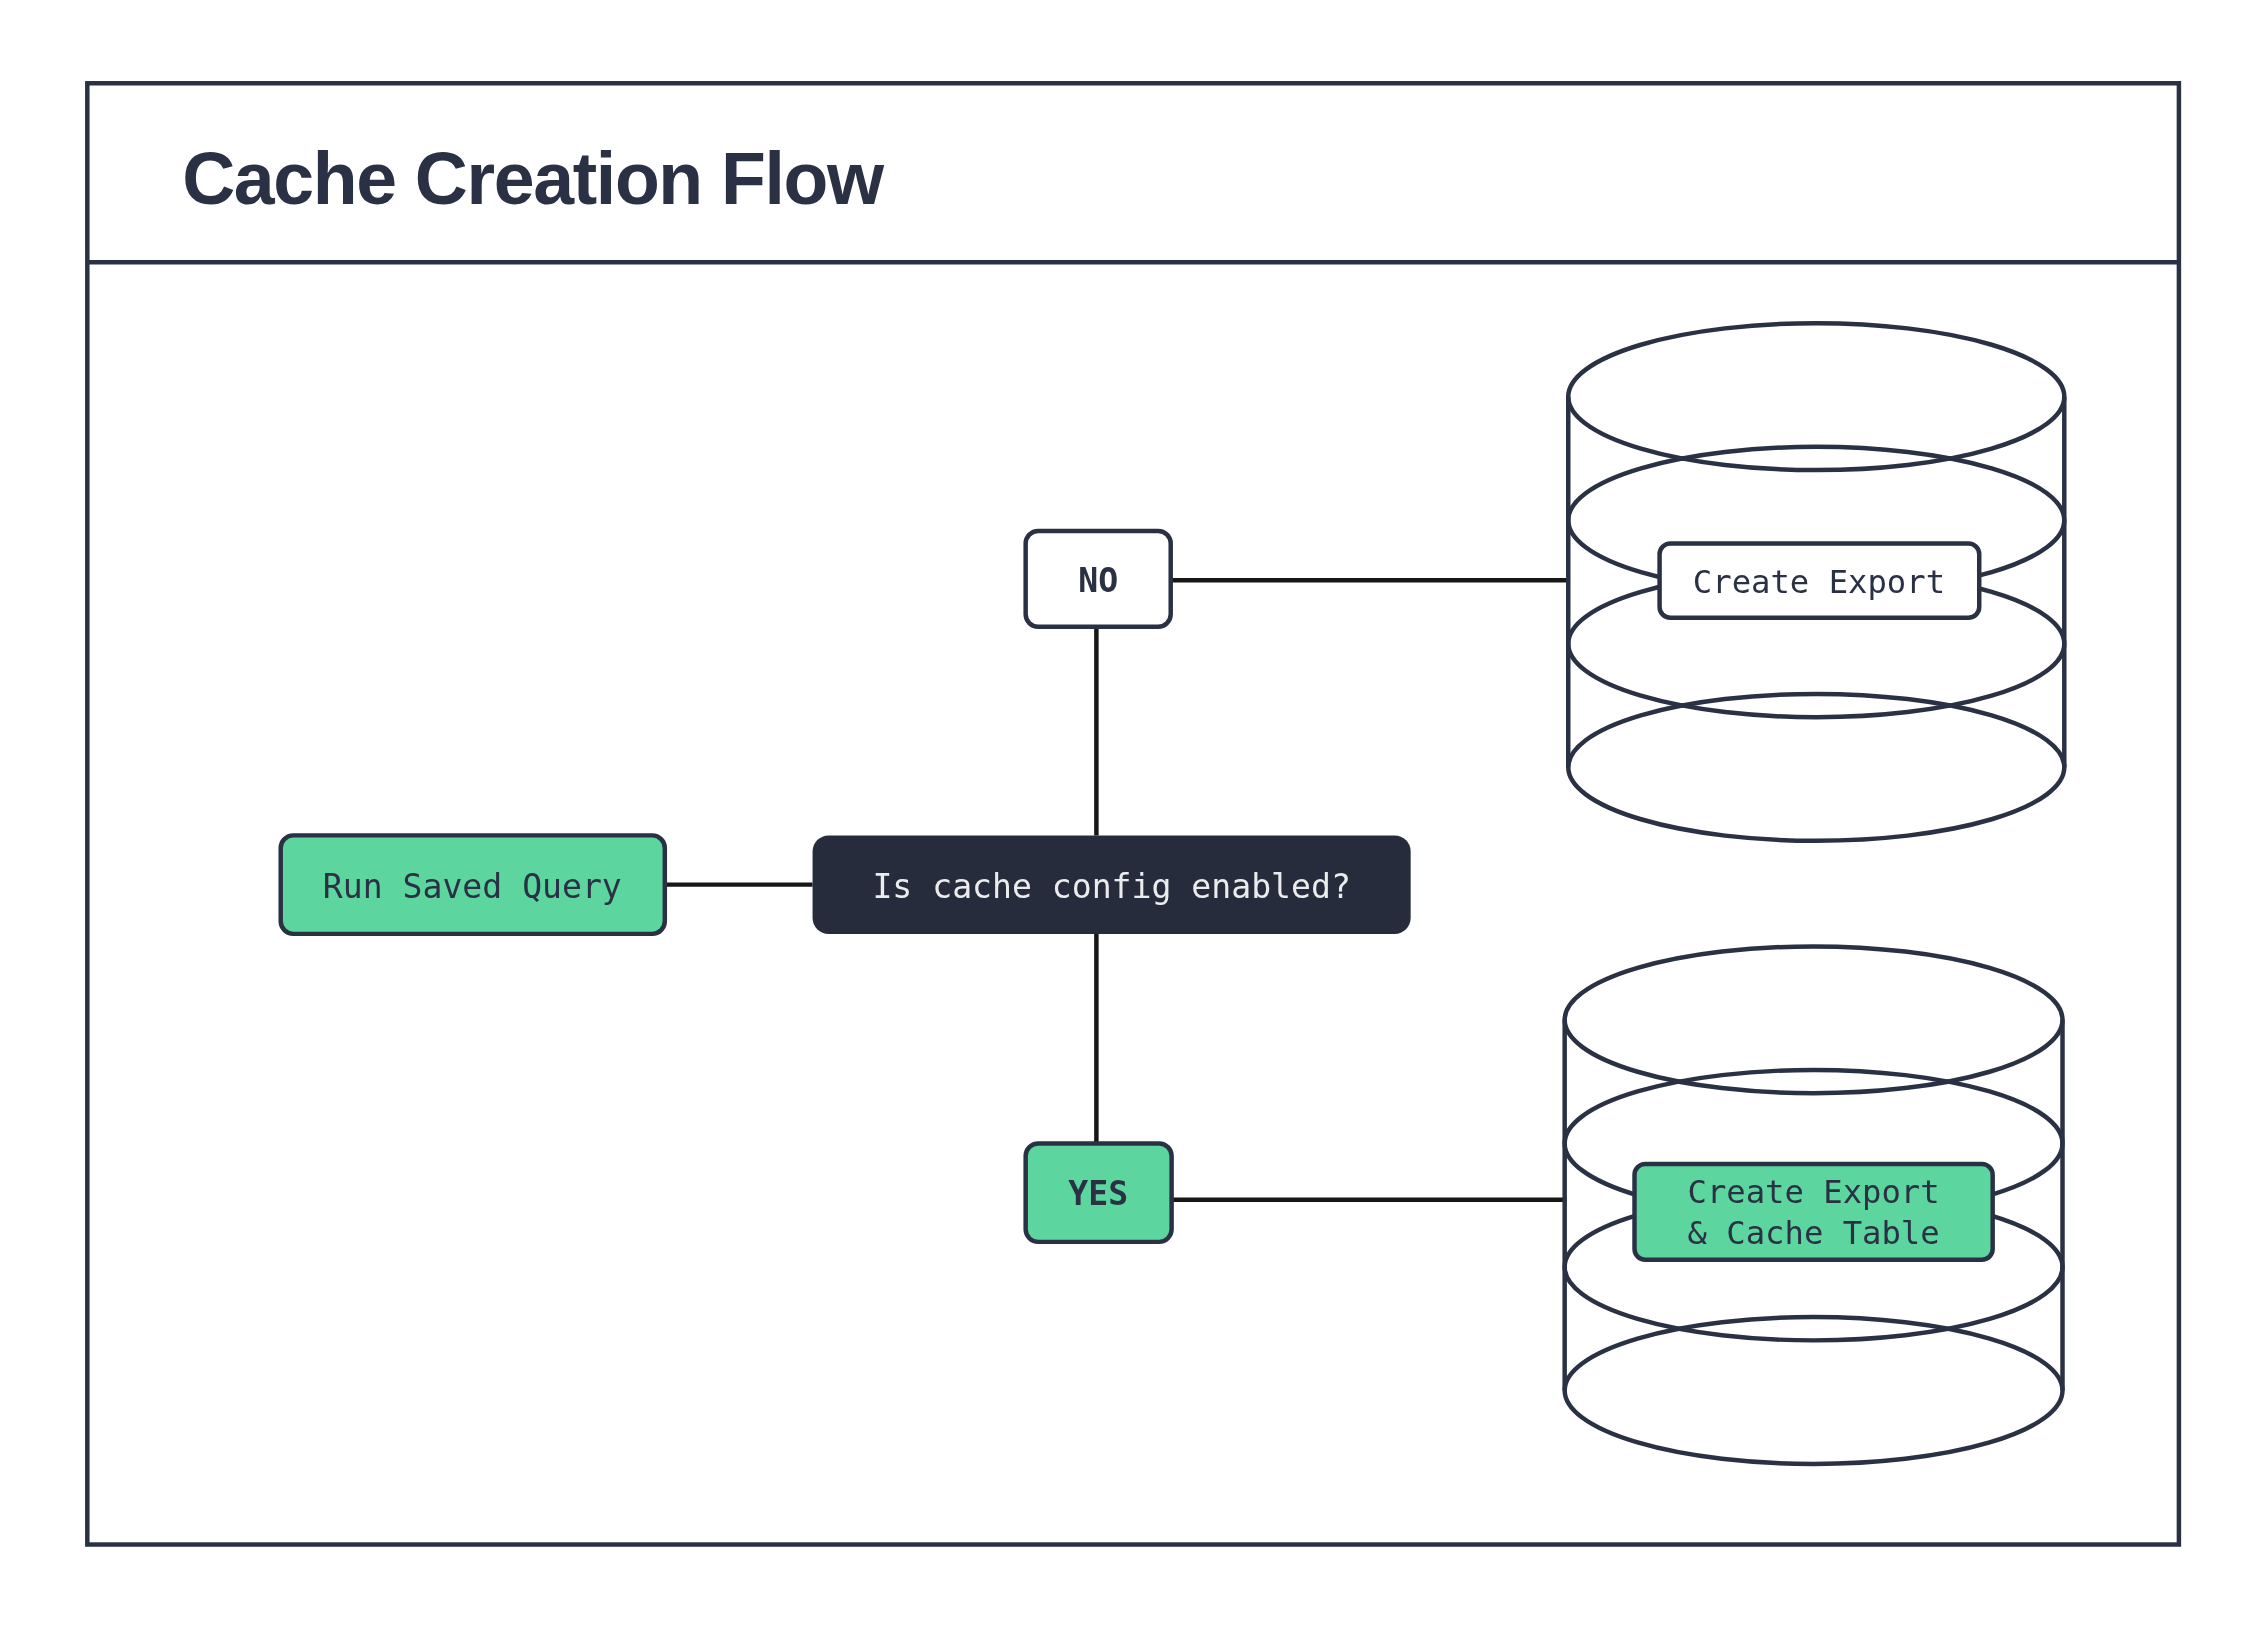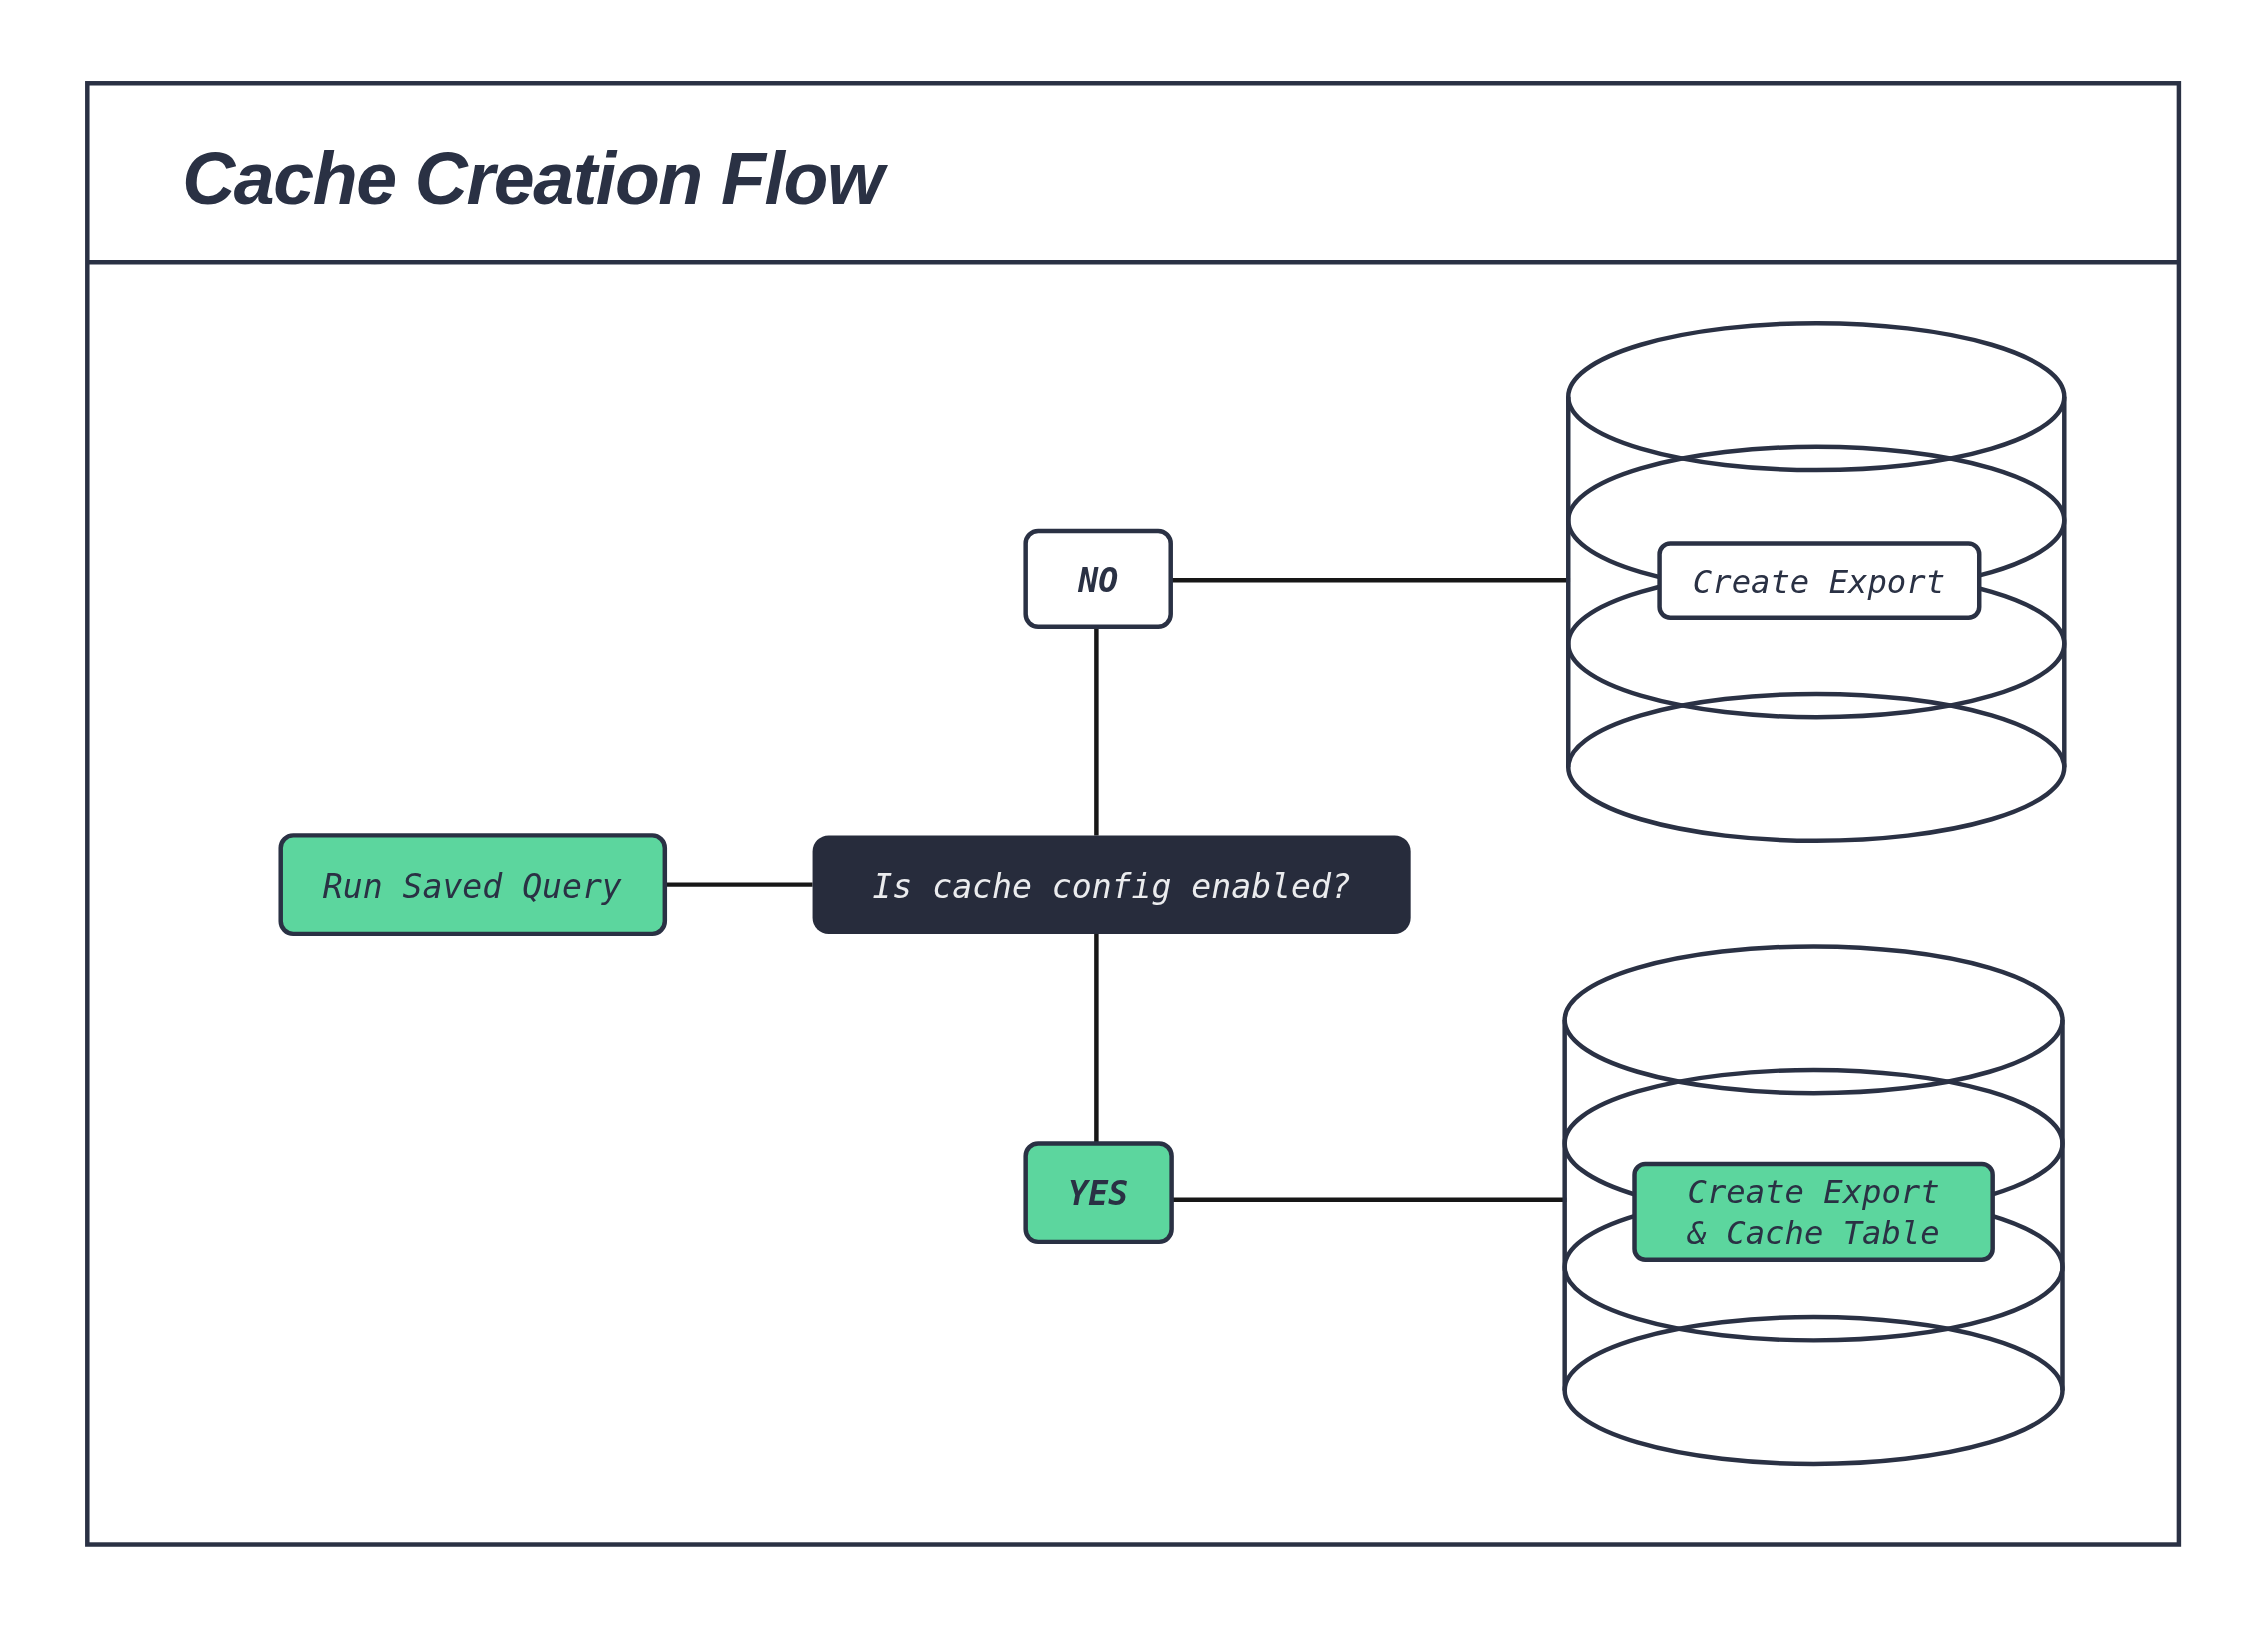--- a/index.html
+++ b/index.html
@@ -6,21 +6,20 @@
     margin: 0;
     padding: 0;
     background: #ffffff;
   }
   .canvas {
     position: relative;
     width: 2132px;
     height: 1626px;
     background: #ffffff;
     font-family: "Liberation Sans", sans-serif;
-    font-style: italic;
   }
   svg { display: block; }
 
   .frame-stroke   { fill: none; stroke: #2a3144; stroke-width: 5; }
   .divider-stroke { stroke: #2a3144; stroke-width: 5; }
 
   .title-text {
     font-family: "Liberation Sans", sans-serif;
     font-weight: 700;
     font-size: 82px;

